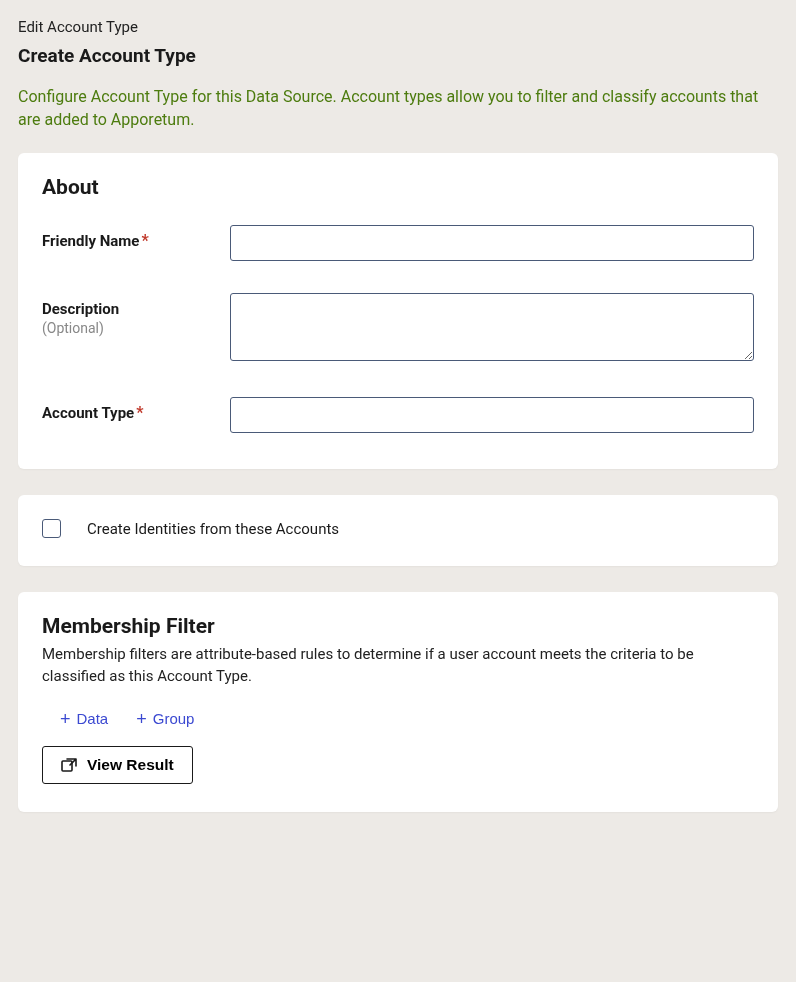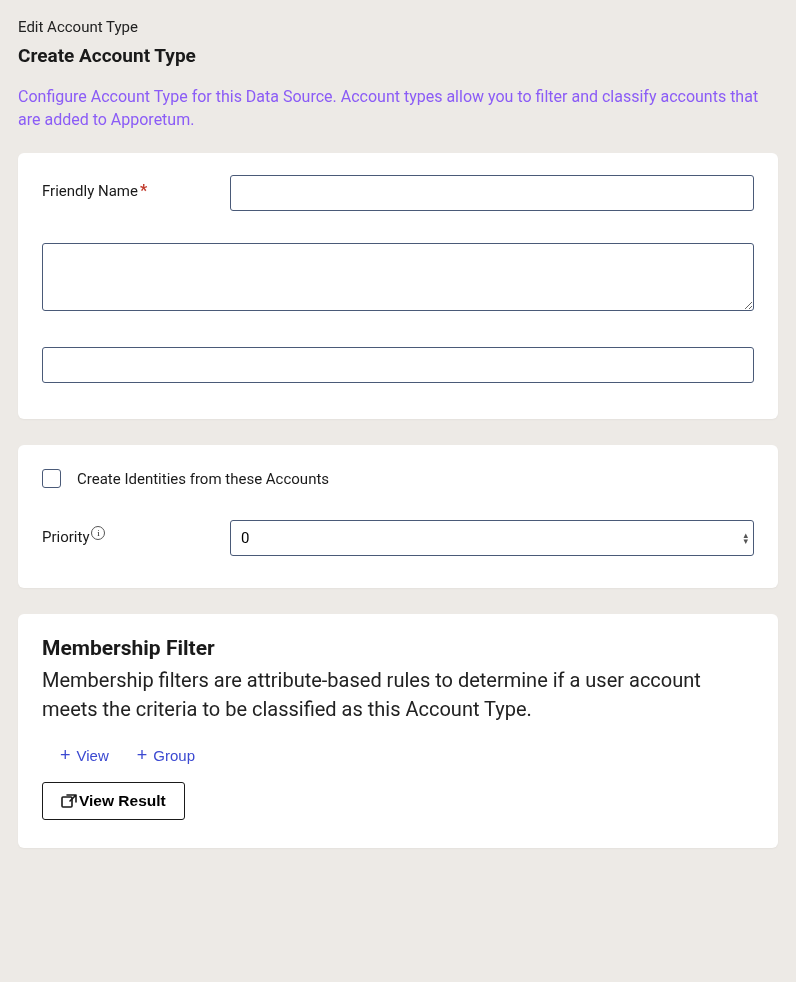--- a/index.html
+++ b/index.html
@@ -5,34 +5,34 @@
 * { box-sizing: border-box; margin: 0; padding: 0; }
 body {
   background: #edeae6;
   font-family: -apple-system, BlinkMacSystemFont, "Segoe UI", Roboto, Helvetica, Arial, sans-serif;
   color: #1a1a1a;
   width: 796px;
   padding: 18px;
 }
 .breadcrumb { font-size: 15px; color: #222; margin-bottom: 8px; }
 .page-title { font-size: 19px; font-weight: 700; margin-bottom: 18px; }
-.page-desc { font-size: 16px; color: #8b5cf6; line-height: 1.45; margin-bottom: 22px; }
+.page-desc { font-size: 16px; color: #4d7c0f; line-height: 1.45; margin-bottom: 22px; }
 .card {
   background: #fff;
   border-radius: 6px;
   padding: 22px 24px 28px 24px;
   margin-bottom: 26px;
   box-shadow: 0 1px 2px rgba(0,0,0,0.04);
 }
 .section-title { font-size: 21px; font-weight: 700; margin-bottom: 26px; }
-.section-subdesc { font-size: 20px; color: #222; line-height: 1.45; margin-top: -20px; margin-bottom: 22px; }
+.section-subdesc { font-size: 15px; color: #222; line-height: 1.45; margin-top: -20px; margin-bottom: 22px; }
 .field-row { display: flex; align-items: flex-start; margin-bottom: 32px; }
 .field-row:last-child { margin-bottom: 0; }
 .field-label-col { width: 188px; flex-shrink: 0; padding-top: 6px; }
-.field-label { font-size: 15px; font-weight: 400; display: inline; }
+.field-label { font-size: 15px; font-weight: 700; display: inline; }
 .req { color: #c0392b; font-weight: 700; margin-left: 2px; }
 .optional { font-size: 14px; color: #888; font-weight: 400; margin-top: 2px; }
 .field-input-col { flex: 1; }
 input[type=text], textarea {
   width: 100%;
   border: 1px solid #4a5a78;
   border-radius: 3px;
   padding: 8px 10px;
   font-size: 15px;
   font-family: inherit;
@@ -46,21 +46,21 @@
   border-radius: 50%;
   font-size: 9px;
   align-items: center; justify-content: center;
   vertical-align: super;
   margin-left: 2px;
   font-weight: normal;
   line-height: 1;
   font-style: normal;
   font-family: Georgia, serif;
 }
-.checkbox-wrap { display: flex; align-items: center; gap: 16px; padding-top: 2px; }
+.checkbox-wrap { display: flex; align-items: center; gap: 26px; padding-top: 2px; }
 .checkbox {
   width: 19px; height: 19px;
   border: 1.5px solid #4a5a78;
   border-radius: 3px;
   background: #fff;
   cursor: pointer;
 }
 .checkbox-label { font-size: 15px; }
 .stepper-wrap { position: relative; }
 .stepper-input {
@@ -78,96 +78,90 @@
 }
 .stepper-arrows span { cursor: pointer; }
 .filter-actions { display: flex; gap: 28px; margin: 10px 0 18px 18px; }
 .link-btn {
   display: inline-flex; align-items: center; gap: 6px;
   color: #3b49d1; font-size: 15px; font-weight: 500;
   cursor: pointer; border: none; background: none;
 }
 .plus-icon { font-size: 18px; font-weight: 300; line-height: 1; }
 .view-result-btn {
-  display: inline-flex; align-items: center; gap: 2px;
+  display: inline-flex; align-items: center; gap: 10px;
   border: 1px solid #1a1a1a;
   border-radius: 3px;
   background: #fff;
   padding: 9px 18px;
   font-size: 15.5px; font-weight: 600;
   cursor: pointer;
 }
 .popout-icon svg { display: block; }
 </style>
 </head>
 <body>
 
 <div class="breadcrumb">Edit Account Type</div>
 <h1 class="page-title">Create Account Type</h1>
 <p class="page-desc">Configure Account Type for this Data Source. Account types allow you to filter and classify accounts that are added to Apporetum.</p>
 
 <div class="card">
+  <h2 class="section-title">About</h2>
 
   <div class="field-row">
     <div class="field-label-col">
       <span class="field-label">Friendly Name</span><span class="req">*</span>
     </div>
     <div class="field-input-col">
       <input type="text" value="" style="">
     </div>
   </div>
 
   <div class="field-row">
+    <div class="field-label-col">
+      <div class="field-label">Description</div>
+      <div class="optional">(Optional)</div>
+    </div>
     <div class="field-input-col">
       <textarea style=""></textarea>
     </div>
   </div>
 
   <div class="field-row" style="margin-bottom:8px;">
+    <div class="field-label-col">
+      <span class="field-label">Account Type</span><span class="req">*</span>
+    </div>
     <div class="field-input-col">
       <input type="text" value="" style="">
     </div>
   </div>
 </div>
 
 <div class="card">
 
   <div class="field-row">
     <div class="field-input-col">
       <div class="checkbox-wrap">
         <div class="checkbox"></div>
         <span class="checkbox-label">Create Identities from these Accounts</span>
       </div>
     </div>
   </div>
 
-  <div class="field-row" style="margin-bottom:4px;">
-    <div class="field-label-col">
-      <span class="field-label">Priority</span><span class="info-icon">i</span>
-    </div>
-    <div class="field-input-col">
-      <div class="stepper-wrap">
-        <input class="stepper-input" type="text" value="0" style="">
-        <div class="stepper-arrows">
-          <span>▴</span>
-          <span>▾</span>
-        </div>
-      </div>
-    </div>
-  </div>
 </div>
 
 <div class="card" style="margin-bottom:17px;">
   <h2 class="section-title">Membership Filter</h2>
   <p class="section-subdesc">Membership filters are attribute-based rules to determine if a user account meets the criteria to be classified as this Account Type.</p>
 
   <div class="filter-actions">
     <button class="link-btn">
       <span class="plus-icon">+</span>
-      <span>View</span>
+      <span>Data</span>
     </button>
     <button class="link-btn">
       <span class="plus-icon">+</span>
       <span>Group</span>
     </button>
   </div>
 
   <button class="view-result-btn">
     <span class="popout-icon">
       <svg width="16" height="14" viewBox="0 0 16 14" fill="none" stroke="#1a1a1a" stroke-width="1.6">

